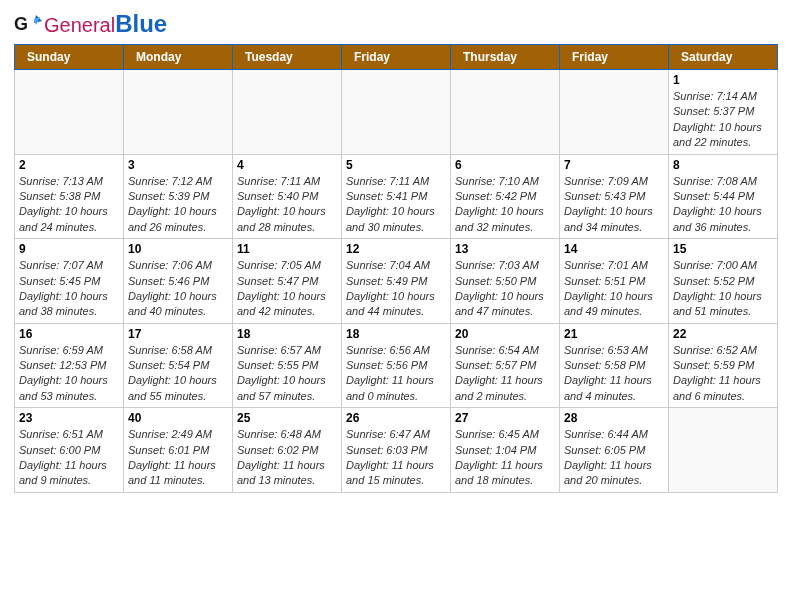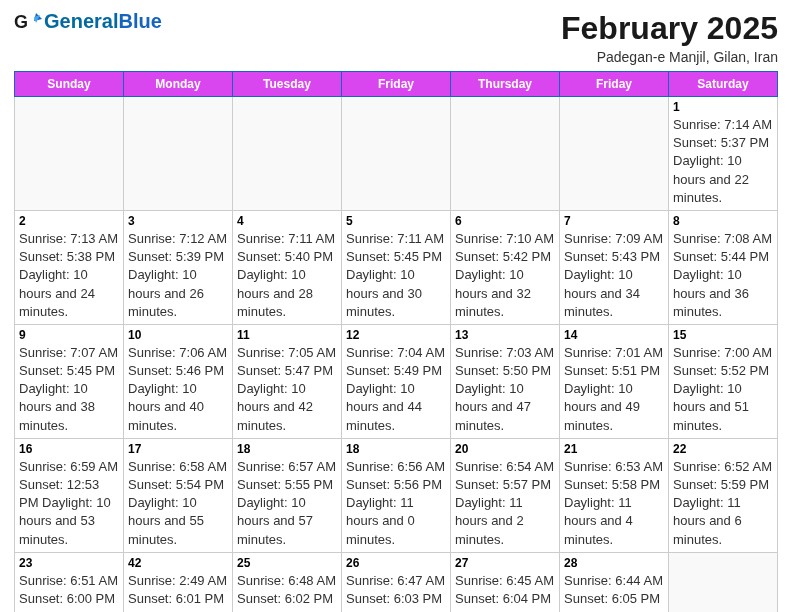--- a/index.html
+++ b/index.html
@@ -42,73 +42,70 @@
       font-size: 14px;
       color: #333;
       margin-top: 2px;
     }
     .calendar {
       width: 100%;
       border-collapse: collapse;
       table-layout: fixed;
     }
     .calendar th {
-      background-color: #d946ef;
+      background-color: #a16207;
       color: #fff;
       font-size: 12px;
       font-weight: bold;
-      padding: 5px 4px;
-      text-align: center;
+      padding: 5px 12px;
+      text-align: left;
       border: 1px solid #1565c0;
     }
     .calendar td {
       border: 1px solid #ccc;
       vertical-align: top;
       padding: 3px 4px;
       font-size: 9.5px;
       color: #222;
       height: 80px;
       width: 113px;
     }
     .day-num {
       font-size: 12px;
       font-weight: bold;
       color: #000;
       display: block;
       margin-bottom: 2px;
     }
     .day-info {
-      font-size: 13px;
+      font-size: 11px;
       color: #333;
       line-height: 1.4;
+      font-style: italic;
     }
     .empty-cell {
       background: #f9f9f9;
     }
   </style>
 </head>
 <body>
 
 <div class="container">
   <div class="header-area">
     <div class="logo">
       <div class="logo-row">
         <svg width="28" height="22" viewBox="0 0 28 22">
           <text x="0" y="17" font-size="18" font-weight="bold" fill="#1a1a1a">G</text>
           <polygon points="22,2 28,8 20,10" fill="#1565c0"></polygon>
           <polygon points="20,6 26,4 22,12" fill="#42a5f5"></polygon>
         </svg>
         <div>
-          <span style="font-size:20px;font-weight:bold;color:#0369a1;">General</span><span style="font-size:20px;font-weight:bold;color:#1565c0;text-align:center;">Blue</span>
+          <span style="font-size:20px;font-weight:normal;color:#be185d;">General</span><span style="font-size:24px;font-weight:bold;color:#1565c0;text-align:center;">Blue</span>
         </div>
       </div>
-    </div>
-    <div class="title-area">
-      <div class="cal-title">February 2025</div>
-      <div class="cal-subtitle">Padegan-e Manjil, Gilan, Iran</div>
     </div>
   </div>
 
   <table class="calendar">
     <thead>
       <tr>
         <th>Sunday</th>
         <th>Monday</th>
         <th>Tuesday</th>
         <th>Friday</th>
@@ -151,21 +148,21 @@
           <td>
             <span class="day-num">4</span>
             <div class="day-info">Sunrise: 7:11 AM
 Sunset: 5:40 PM
 Daylight: 10 hours
 and 28 minutes.</div>
           </td>
           <td>
             <span class="day-num">5</span>
             <div class="day-info">Sunrise: 7:11 AM
-Sunset: 5:45 PM
+Sunset: 5:41 PM
 Daylight: 10 hours
 and 30 minutes.</div>
           </td>
           <td>
             <span class="day-num">6</span>
             <div class="day-info">Sunrise: 7:10 AM
 Sunset: 5:42 PM
 Daylight: 10 hours
 and 32 minutes.</div>
           </td>
@@ -288,21 +285,21 @@
         </tr>
         <tr>
           <td>
             <span class="day-num">23</span>
             <div class="day-info">Sunrise: 6:51 AM
 Sunset: 6:00 PM
 Daylight: 11 hours
 and 9 minutes.</div>
           </td>
           <td>
-            <span class="day-num">42</span>
+            <span class="day-num">40</span>
             <div class="day-info">Sunrise: 2:49 AM
 Sunset: 6:01 PM
 Daylight: 11 hours
 and 11 minutes.</div>
           </td>
           <td>
             <span class="day-num">25</span>
             <div class="day-info">Sunrise: 6:48 AM
 Sunset: 6:02 PM
 Daylight: 11 hours
@@ -311,21 +308,21 @@
           <td>
             <span class="day-num">26</span>
             <div class="day-info">Sunrise: 6:47 AM
 Sunset: 6:03 PM
 Daylight: 11 hours
 and 15 minutes.</div>
           </td>
           <td>
             <span class="day-num">27</span>
             <div class="day-info">Sunrise: 6:45 AM
-Sunset: 6:04 PM
+Sunset: 1:04 PM
 Daylight: 11 hours
 and 18 minutes.</div>
           </td>
           <td>
             <span class="day-num">28</span>
             <div class="day-info">Sunrise: 6:44 AM
 Sunset: 6:05 PM
 Daylight: 11 hours
 and 20 minutes.</div>
           </td>

